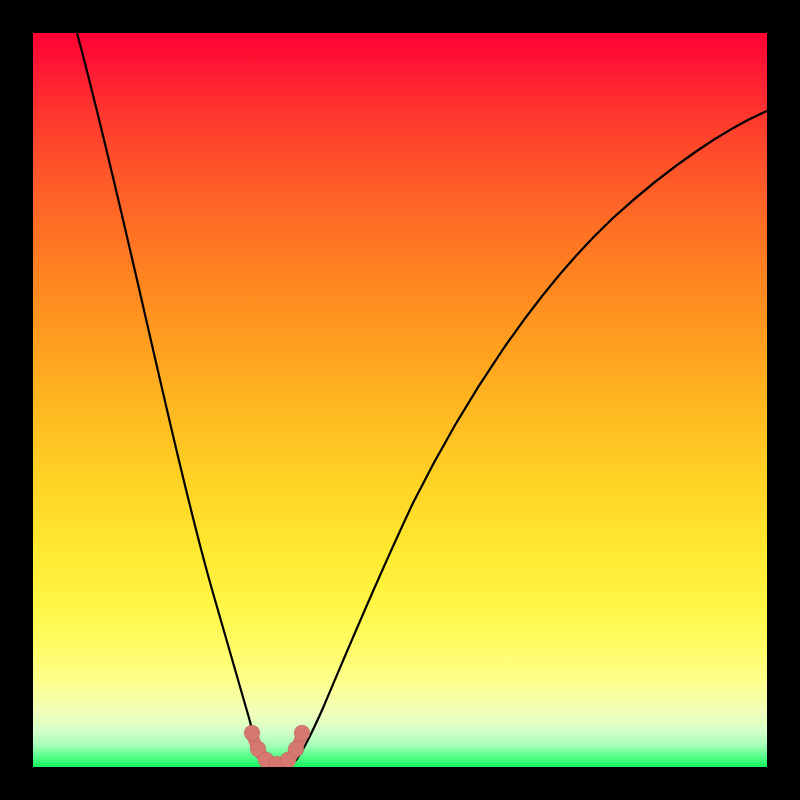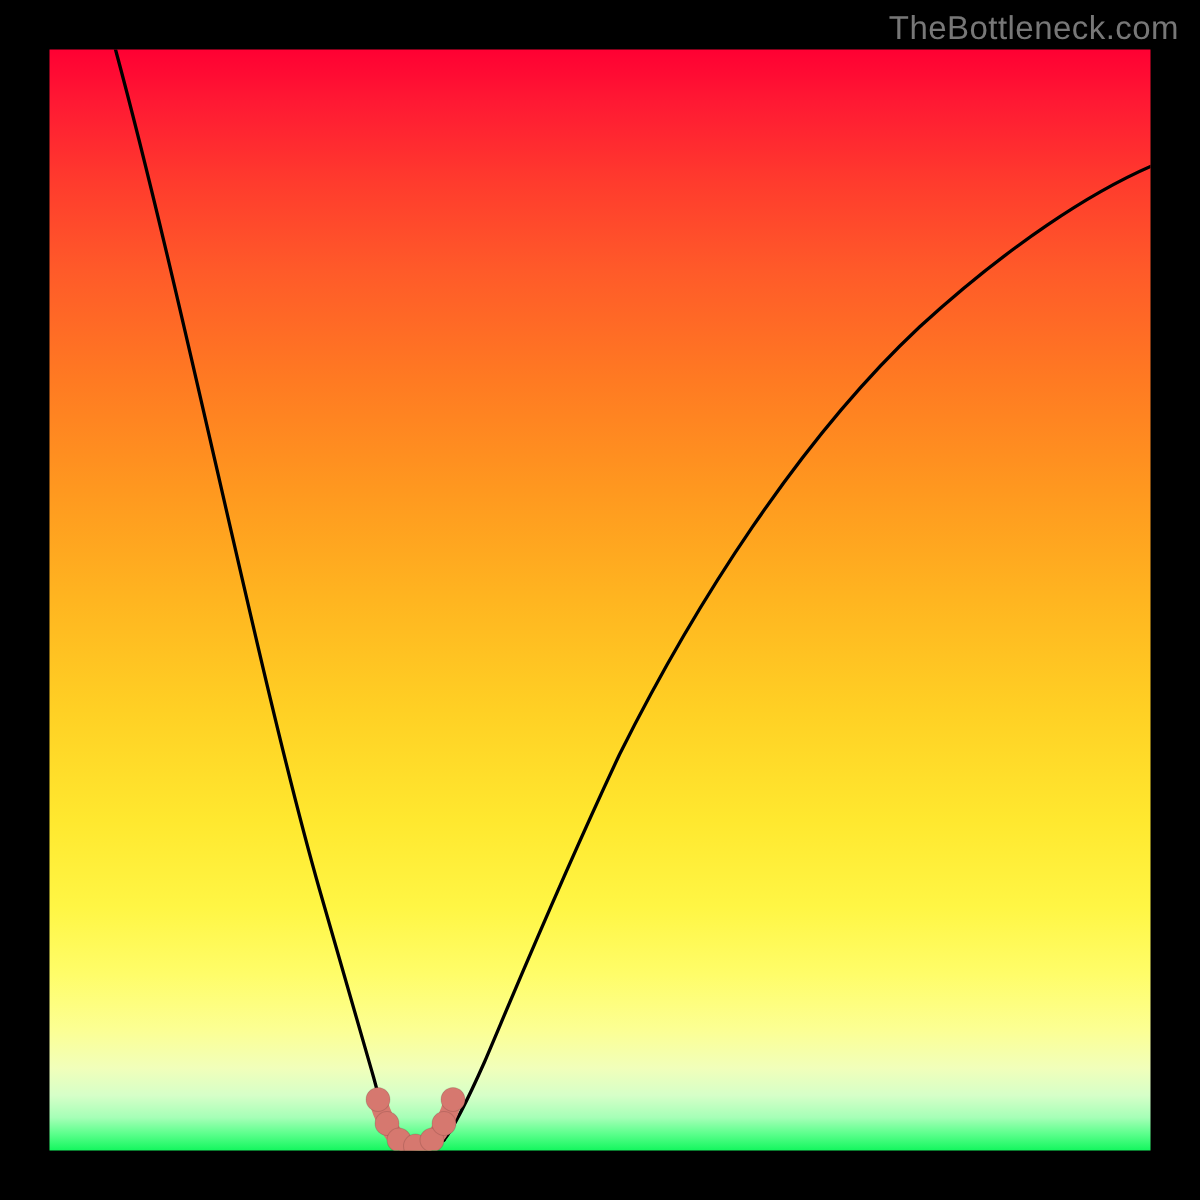--- a/index.html
+++ b/index.html
@@ -77,21 +77,20 @@
     fill: none;
     stroke: #d6786f;
     stroke-width: 12;
     stroke-linecap: round;
   }
 </style>
 </head>
 <body>
 
 <div class="frame">
-  <div class="watermark">TheBottleneck.com</div>
   <div class="plot">
     <svg class="curves" viewBox="0 0 734 734">
 
       <path d="M 44 0
                C 90 170, 140 420, 180 560
                C 196 616, 206 650, 216 685
                C 220 700, 223 710, 226 720
                C 227.5 725, 229 729, 231 732"></path>
 
       <path d="M 231 732

